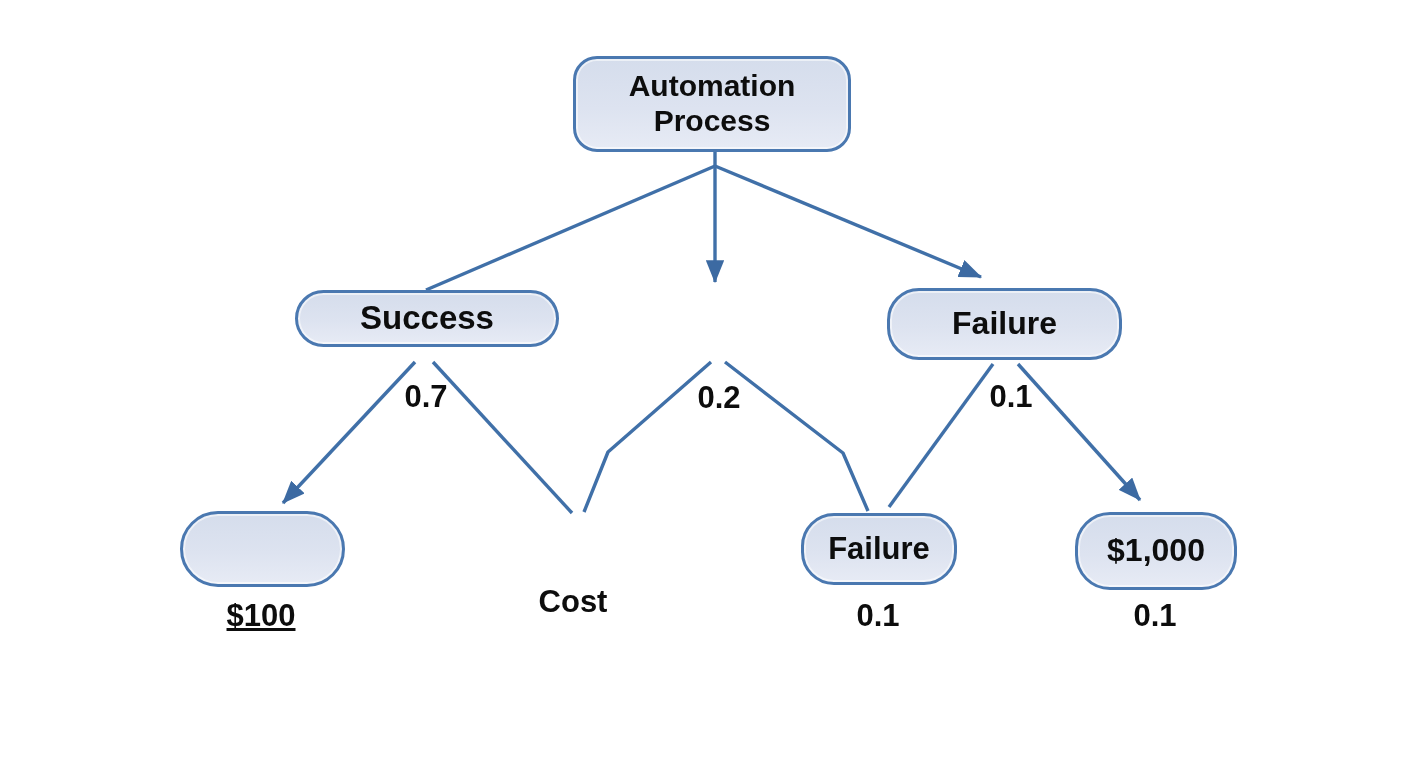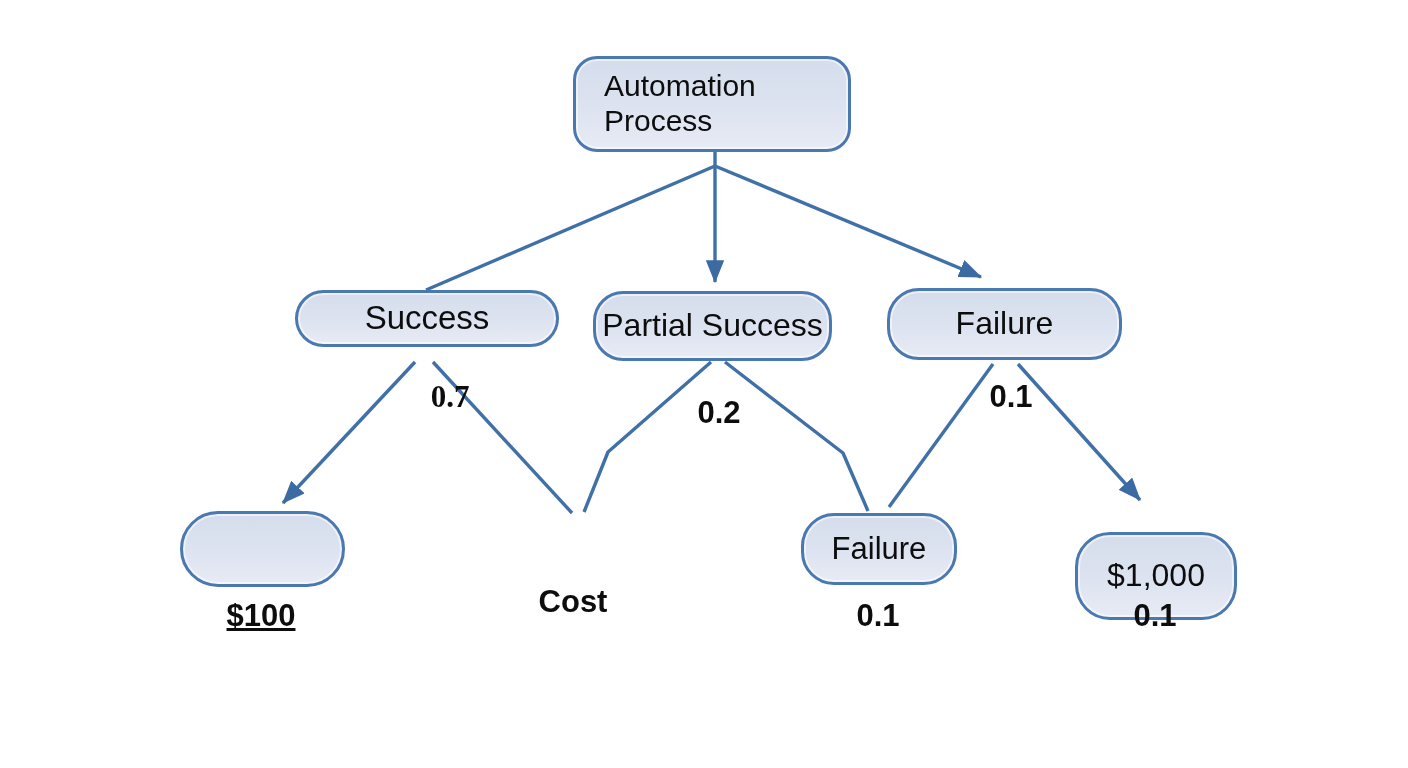--- a/index.html
+++ b/index.html
@@ -24,45 +24,46 @@
   }
   .node {
     position: absolute;
     box-sizing: border-box;
     border: 3px solid #4a78b0;
     background: linear-gradient(180deg, #d5ddec 0%, #dde3f0 55%, #e7ebf5 100%);
     box-shadow: inset 0 0 0 2px rgba(255,255,255,0.55);
     display: flex;
     align-items: center;
     justify-content: center;
-    font-weight: normal;
+    text-align: center;
+    font-weight: bold;
     color: #0d0d0d;
     line-height: 1.16;
   }
   .node span { display: block; }
   .edge-label, .caption {
     position: absolute;
     transform: translate(-50%, -50%);
     font-size: 31px;
     font-weight: bold;
     color: #0d0d0d;
     white-space: nowrap;
   }
   
   #n-root    { left: 573px;  top: 56px;  width: 278px; height: 96px; border-radius: 24px; font-size: 30px; padding: 0 28px; }
   #n-success { left: 295px;  top: 290px; width: 264px; height: 57px; border-radius: 32px; font-size: 33px; }
   #n-partial { left: 593px;  top: 291px; width: 239px; height: 70px; border-radius: 30px; font-size: 32px; }
   #n-failure { left: 887px;  top: 288px; width: 235px; height: 72px; border-radius: 32px; font-size: 32px; }
   #n-blank   { left: 180px;  top: 511px; width: 165px; height: 76px; border-radius: 38px; font-size: 31px; }
   #n-500     { left: 495px;  top: 513px; width: 158px; height: 72px; border-radius: 33px; font-size: 32px; }
   #n-fleaf   { left: 801px;  top: 513px; width: 156px; height: 72px; border-radius: 33px; font-size: 31px; }
-  #n-1000    { left: 1075px; top: 512px; width: 162px; height: 88px; border-radius: 35px; font-size: 32px; margin-top: 20px; }
+  #n-1000    { left: 1075px; top: 512px; width: 162px; height: 78px; border-radius: 35px; font-size: 32px; }
   
-  #lbl-07   { left: 450px;  top: 397px; font-family: Liberation Serif, serif; }
-  #lbl-02   { left: 719px;  top: 398px; margin-top: 15px; }
+  #lbl-07   { left: 426px;  top: 397px; }
+  #lbl-02   { left: 719px;  top: 398px; }
   #lbl-01   { left: 1011px; top: 397px; }
   #cap-100  { left: 261px;  top: 616px; text-decoration: underline; }
   #cap-cost { left: 573px;  top: 602px; }
   #cap-01a  { left: 878px;  top: 616px; }
   #cap-01b  { left: 1155px; top: 616px; }
 </style>
 </head>
 <body>
 
 <div id="stage">
@@ -88,23 +89,20 @@
   </svg>
 
   <div class="node" id="n-root">
     <span>Automation Process</span>
   </div>
 
   <div class="node" id="n-success">
     <span>Success</span>
   </div>
 
-  <div class="node" id="n-partial">
-    <span>Partial Success</span>
-  </div>
 
   <div class="node" id="n-failure">
     <span>Failure</span>
   </div>
 
   <div class="node" id="n-blank">
     <span></span>
   </div>
 
 

